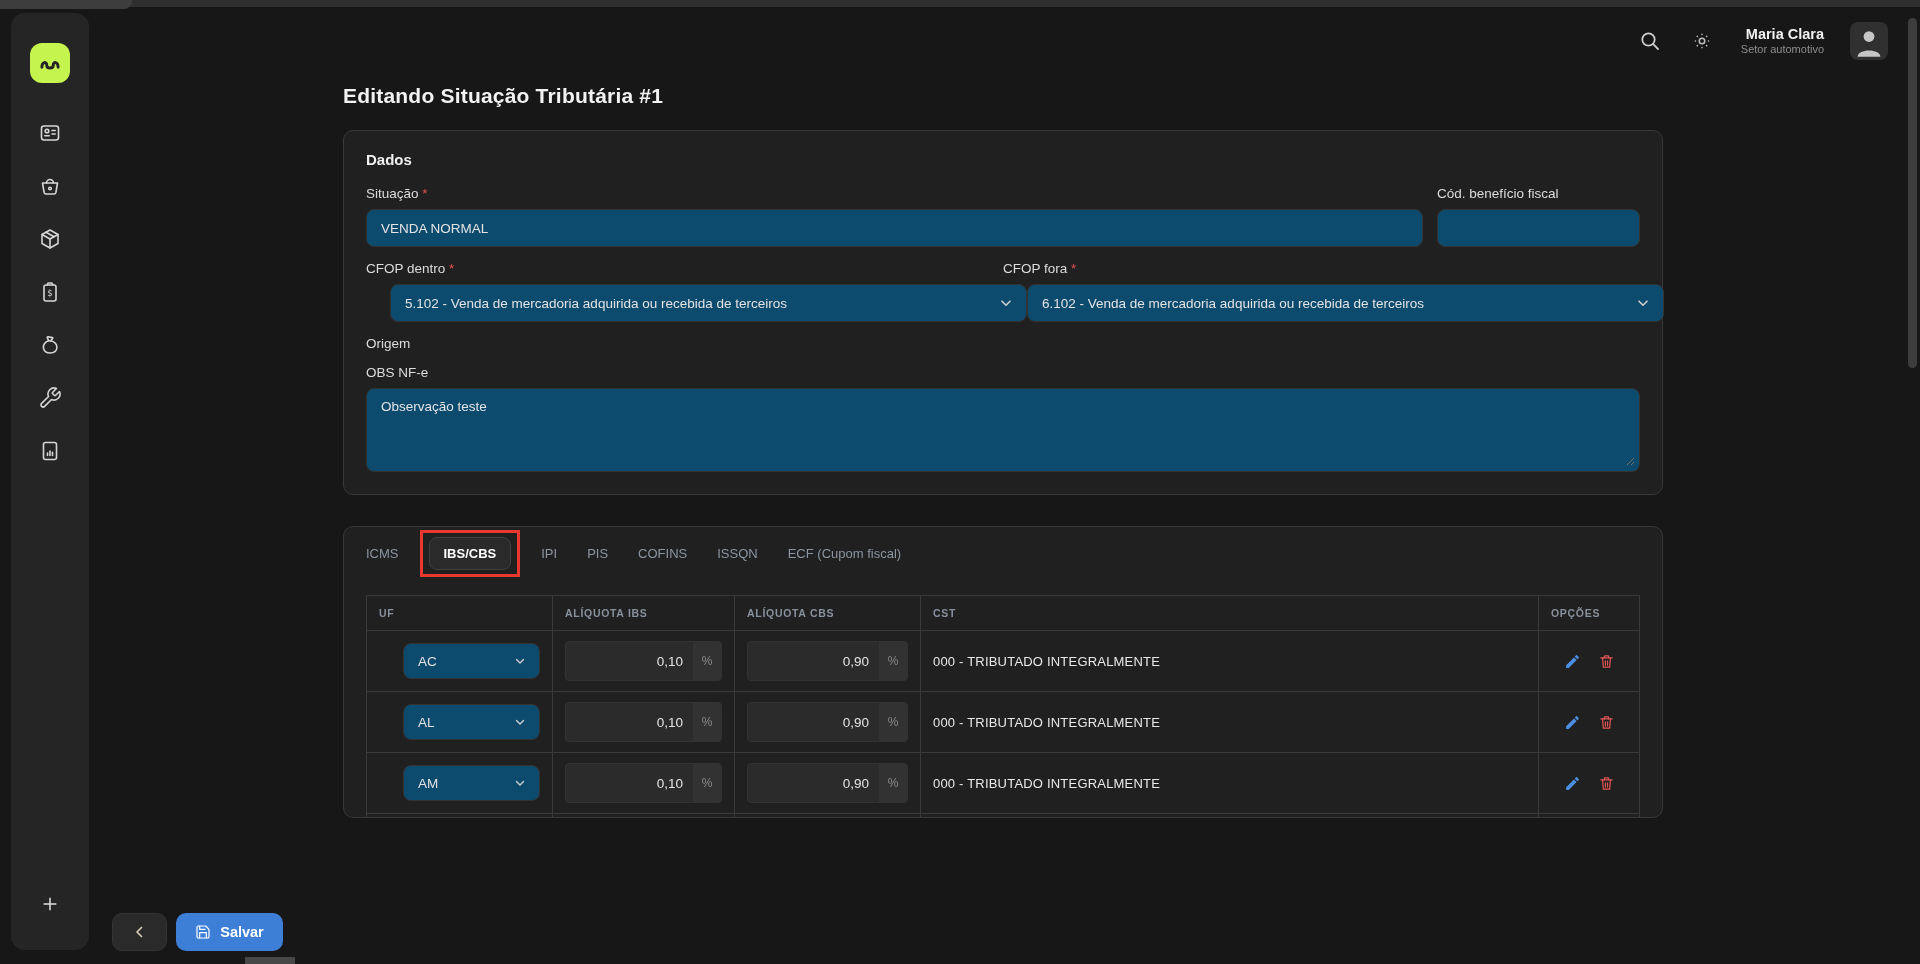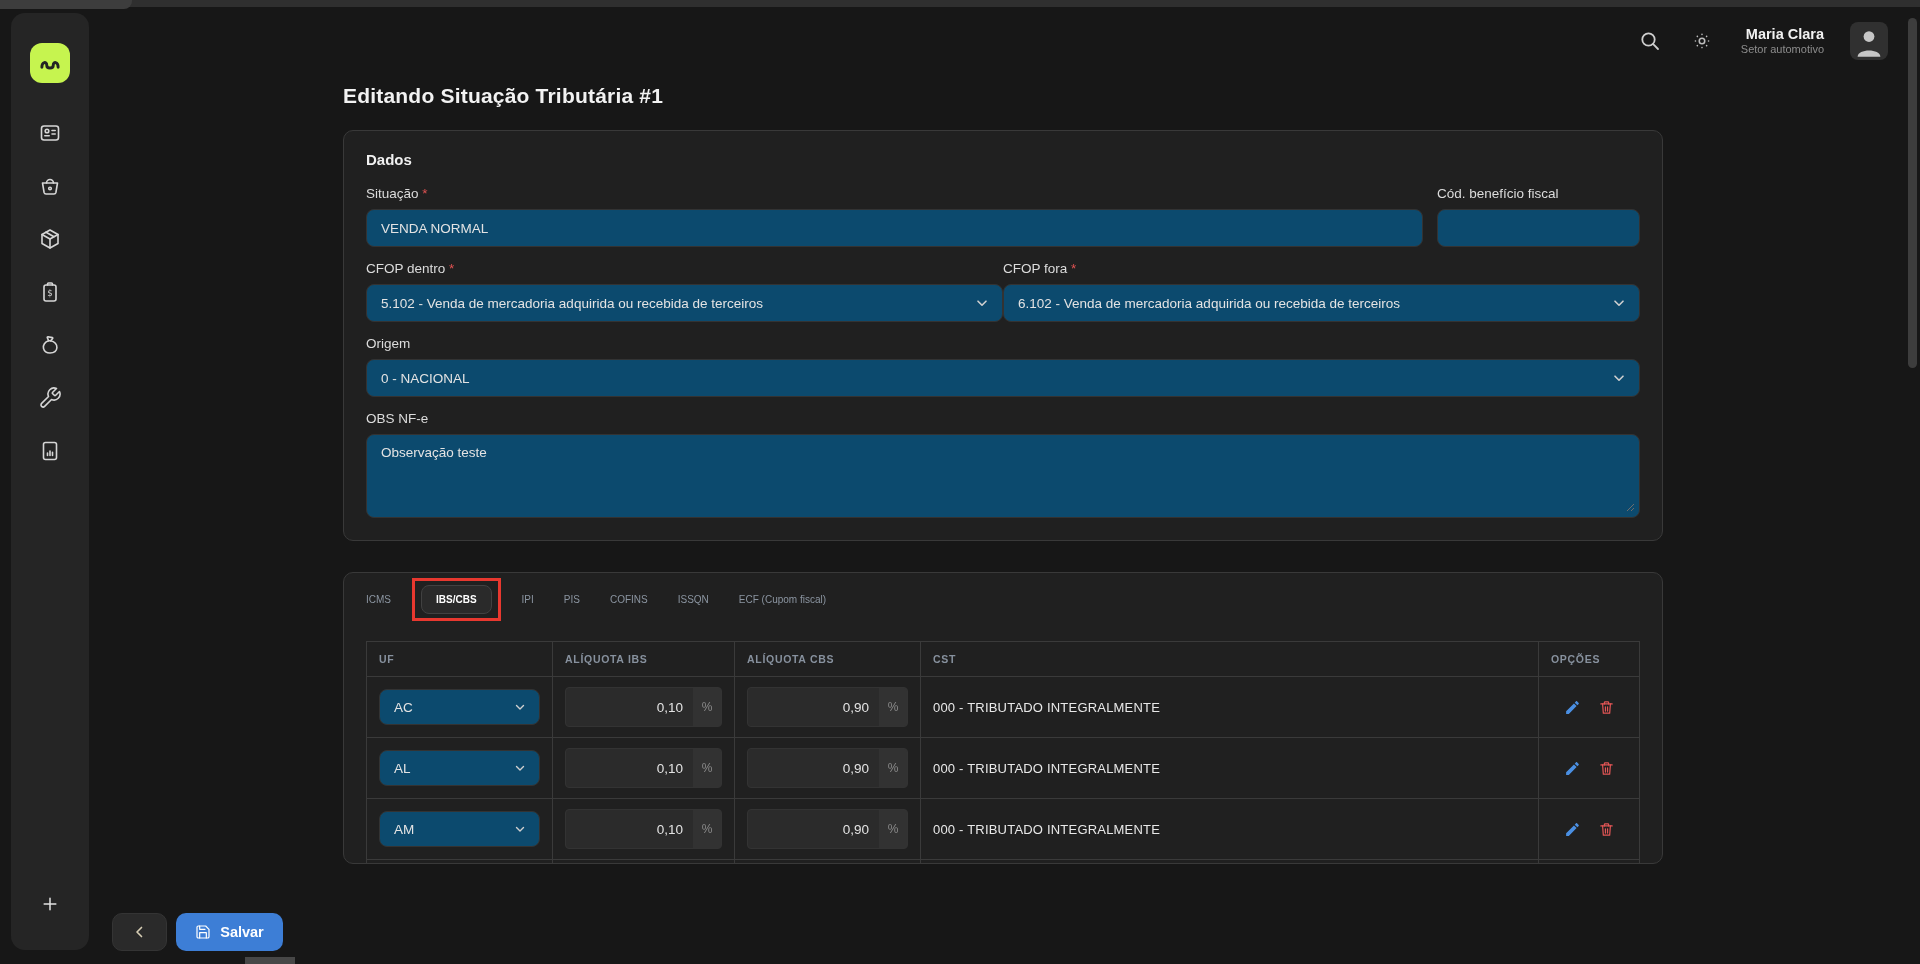--- a/index.html
+++ b/index.html
@@ -48,31 +48,31 @@
   }
   .dados-card { margin-top:22px; padding:20px 22px 18px; }
   .card-heading { font-size:15px; font-weight:700; color:#f0f0f0; margin-bottom:4px; }
   .field-label { display:block; font-size:13.5px; color:#dcdcdc; margin:14px 0 8px; }
   .req { color:#e05252; }
   .text-input, .select, textarea.area {
     width:100%; height:38px; background:#0c4a6e; border:1px solid #333333; border-radius:8px;
     color:#e3e3e3; font-size:13.5px; padding:0 14px; outline:none;
     font-family:"Liberation Sans", sans-serif;
   }
-  .select { display:flex; align-items:center; position:relative; cursor:pointer; padding-right:47px; }
+  .select { display:flex; align-items:center; position:relative; cursor:pointer; padding-right:47px;margin-left:24px; }
   .select .chev { position:absolute; right:12px; top:50%; transform:translateY(-50%); display:flex; }
   textarea.area { height:84px; padding:10px 14px; resize:none; }
   .ta-wrap { position:relative; }
   .resize-corner { position:absolute; right:5px; bottom:6px; }
   .grid-2a { display:grid; grid-template-columns:1fr 203px; column-gap:14px; }
   .grid-2b { display:grid; grid-template-columns:1fr 1fr; }
   
   .tabs-card { margin-top:31px; height:292px; padding:9px 22px 0; overflow:hidden; }
   .tab-strip { display:flex; align-items:center; gap:30px; height:35px; margin-bottom:24px; }
-  .tab { font-size:10px; color:#8b95a1; cursor:pointer; white-space:nowrap; }
+  .tab { font-size:13px; color:#8b95a1; cursor:pointer; white-space:nowrap; }
   .tab.active {
     color:#ffffff; font-weight:700; background:#2a2a2a; border:1px solid #414141;
     border-radius:8px; padding:8px 14px;
   }
   .red-annotation {
     border:3px solid #e8382f; padding:4px 6px; margin:-7px -9px; display:inline-flex;
   }
   
   .tax-table { border:1px solid #3a3a3a; border-bottom:none; }
   .t-row { display:grid; grid-template-columns:186px 182px 186px 1fr 100px; }
@@ -259,28 +259,20 @@
           <span class="chev">
             <svg width="16" height="16" viewBox="0 0 16 16" fill="none" stroke="#d0d0d0" stroke-width="1.6" stroke-linecap="round" stroke-linejoin="round">
                 <path d="M4 6.2l4 4 4-4"></path>
               </svg>
           </span>
         </div>
       </div>
     </div>
 
     <label class="field-label">Origem</label>
-    <div class="select">
-      <span>0 - NACIONAL</span>
-      <span class="chev">
-        <svg width="16" height="16" viewBox="0 0 16 16" fill="none" stroke="#d0d0d0" stroke-width="1.6" stroke-linecap="round" stroke-linejoin="round">
-            <path d="M4 6.2l4 4 4-4"></path>
-          </svg>
-      </span>
-    </div>
 
     <label class="field-label">OBS NF-e</label>
     <div class="ta-wrap">
       <textarea class="area" style="">Observação teste</textarea>
       <span class="resize-corner">
         <svg width="9" height="9" viewBox="0 0 9 9" stroke="#6d6d6d" stroke-width="1">
             <path d="M8 1L1 8M8 5L5 8"></path>
           </svg>
       </span>
     </div>

